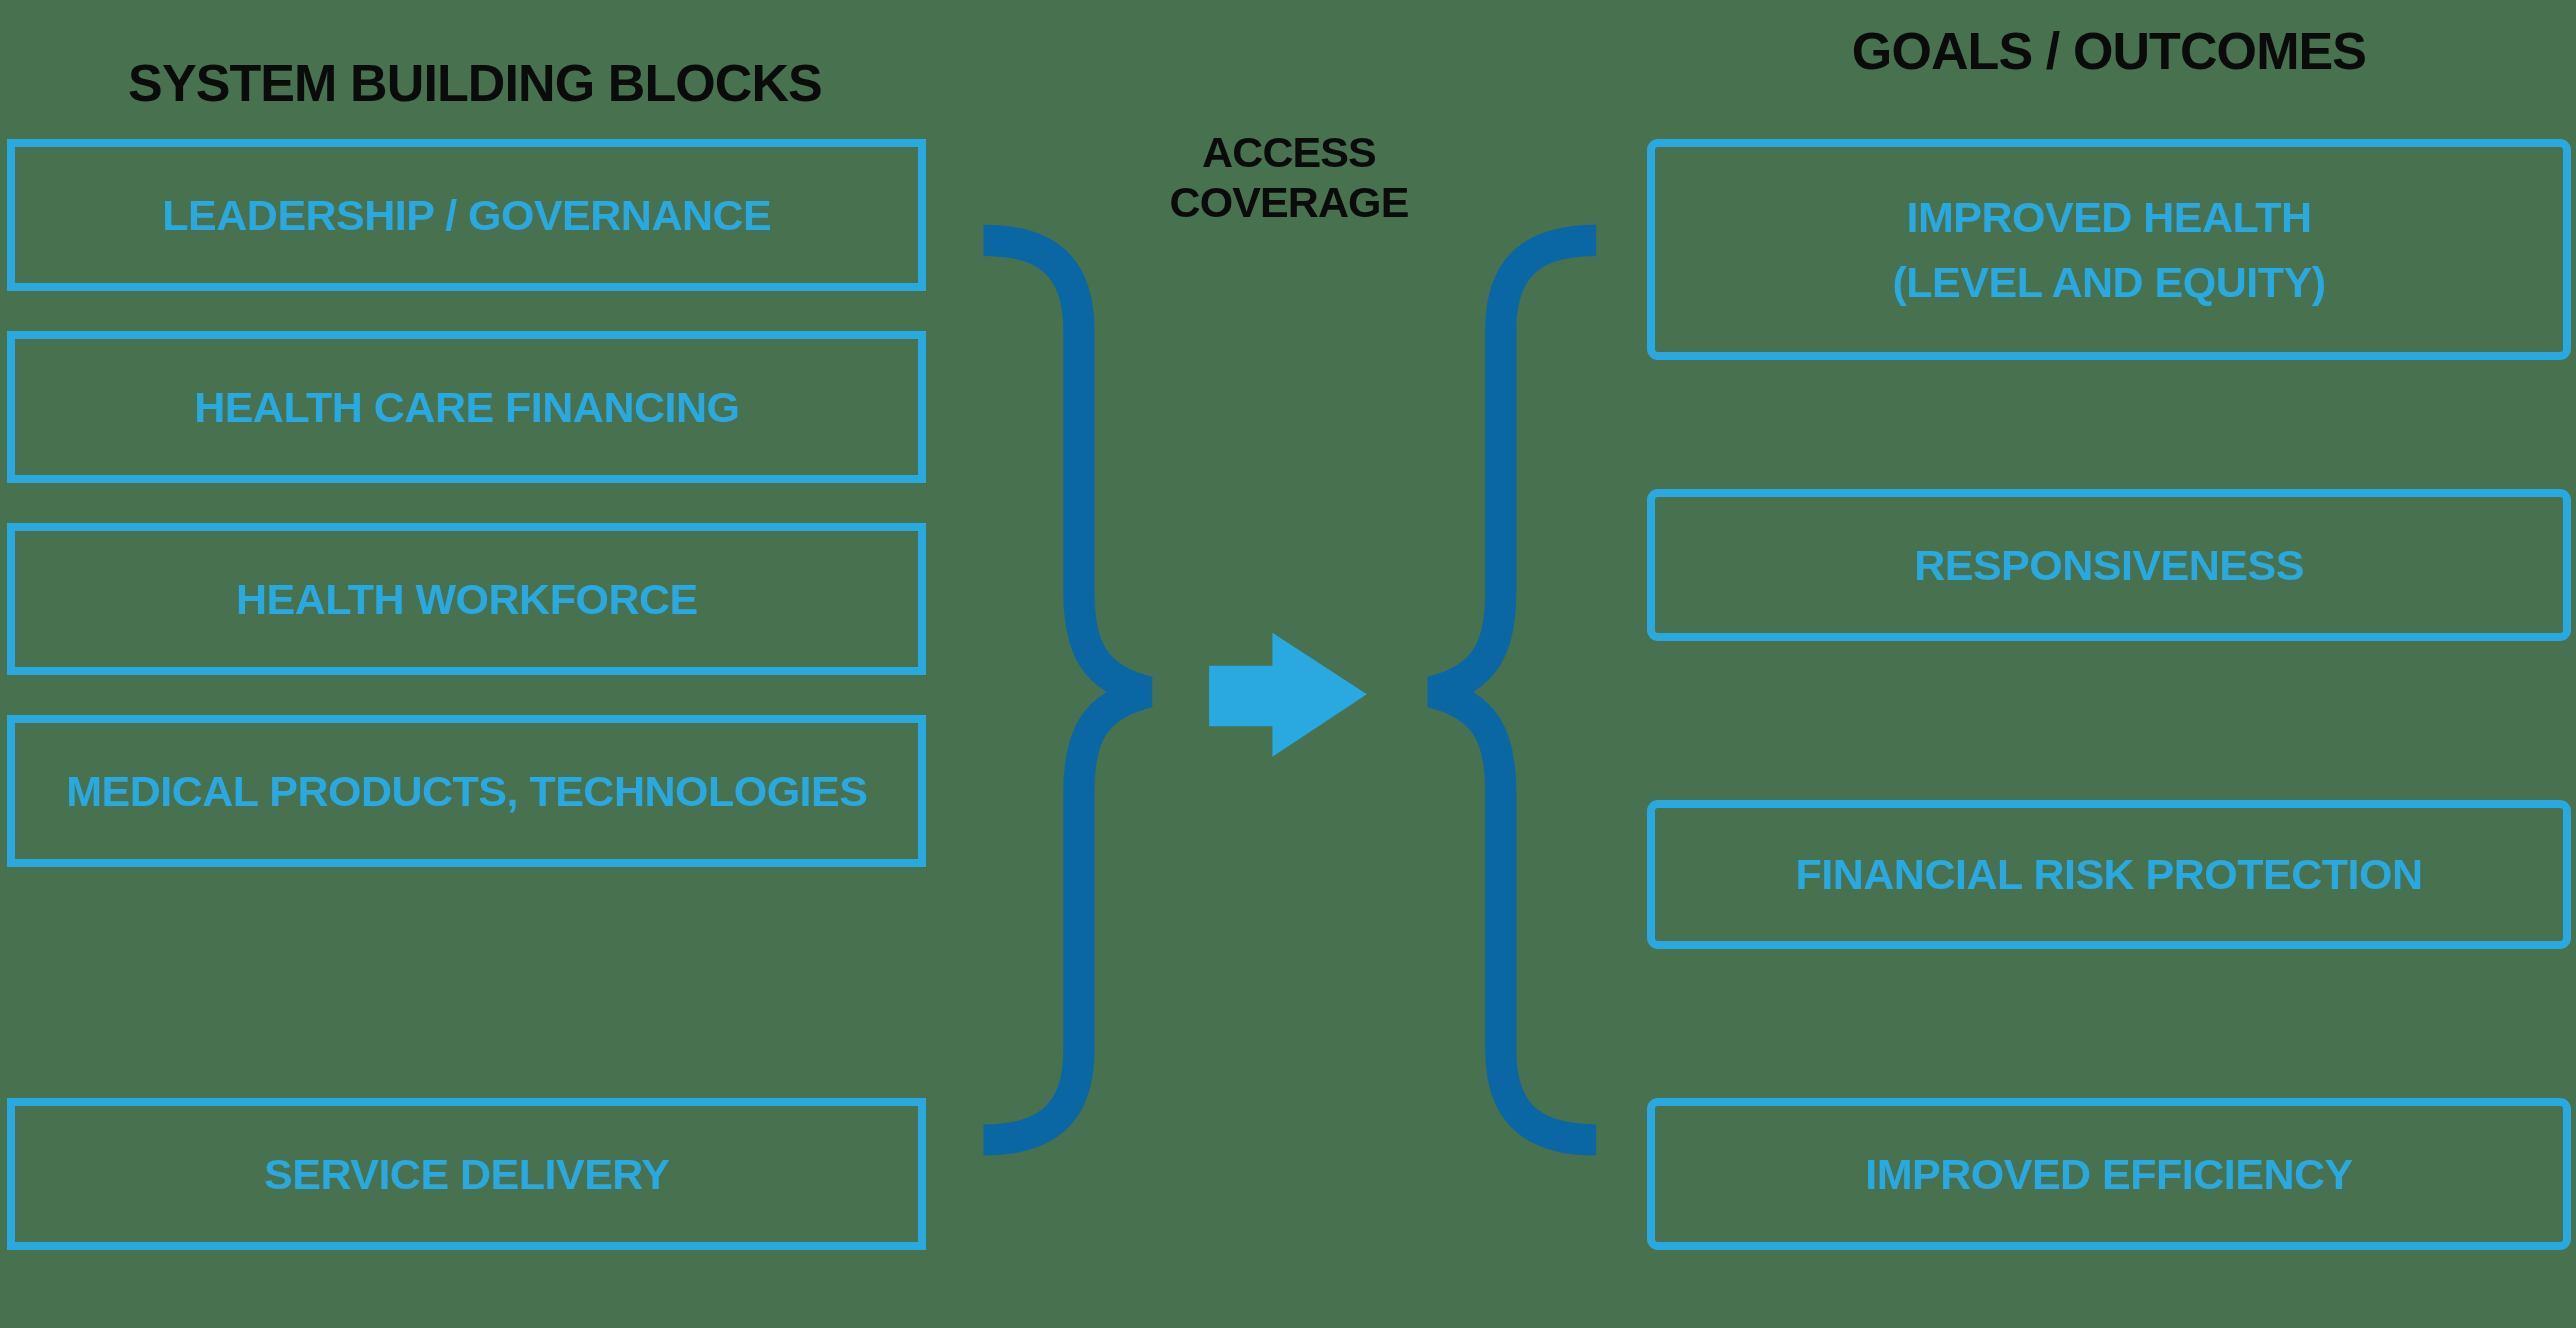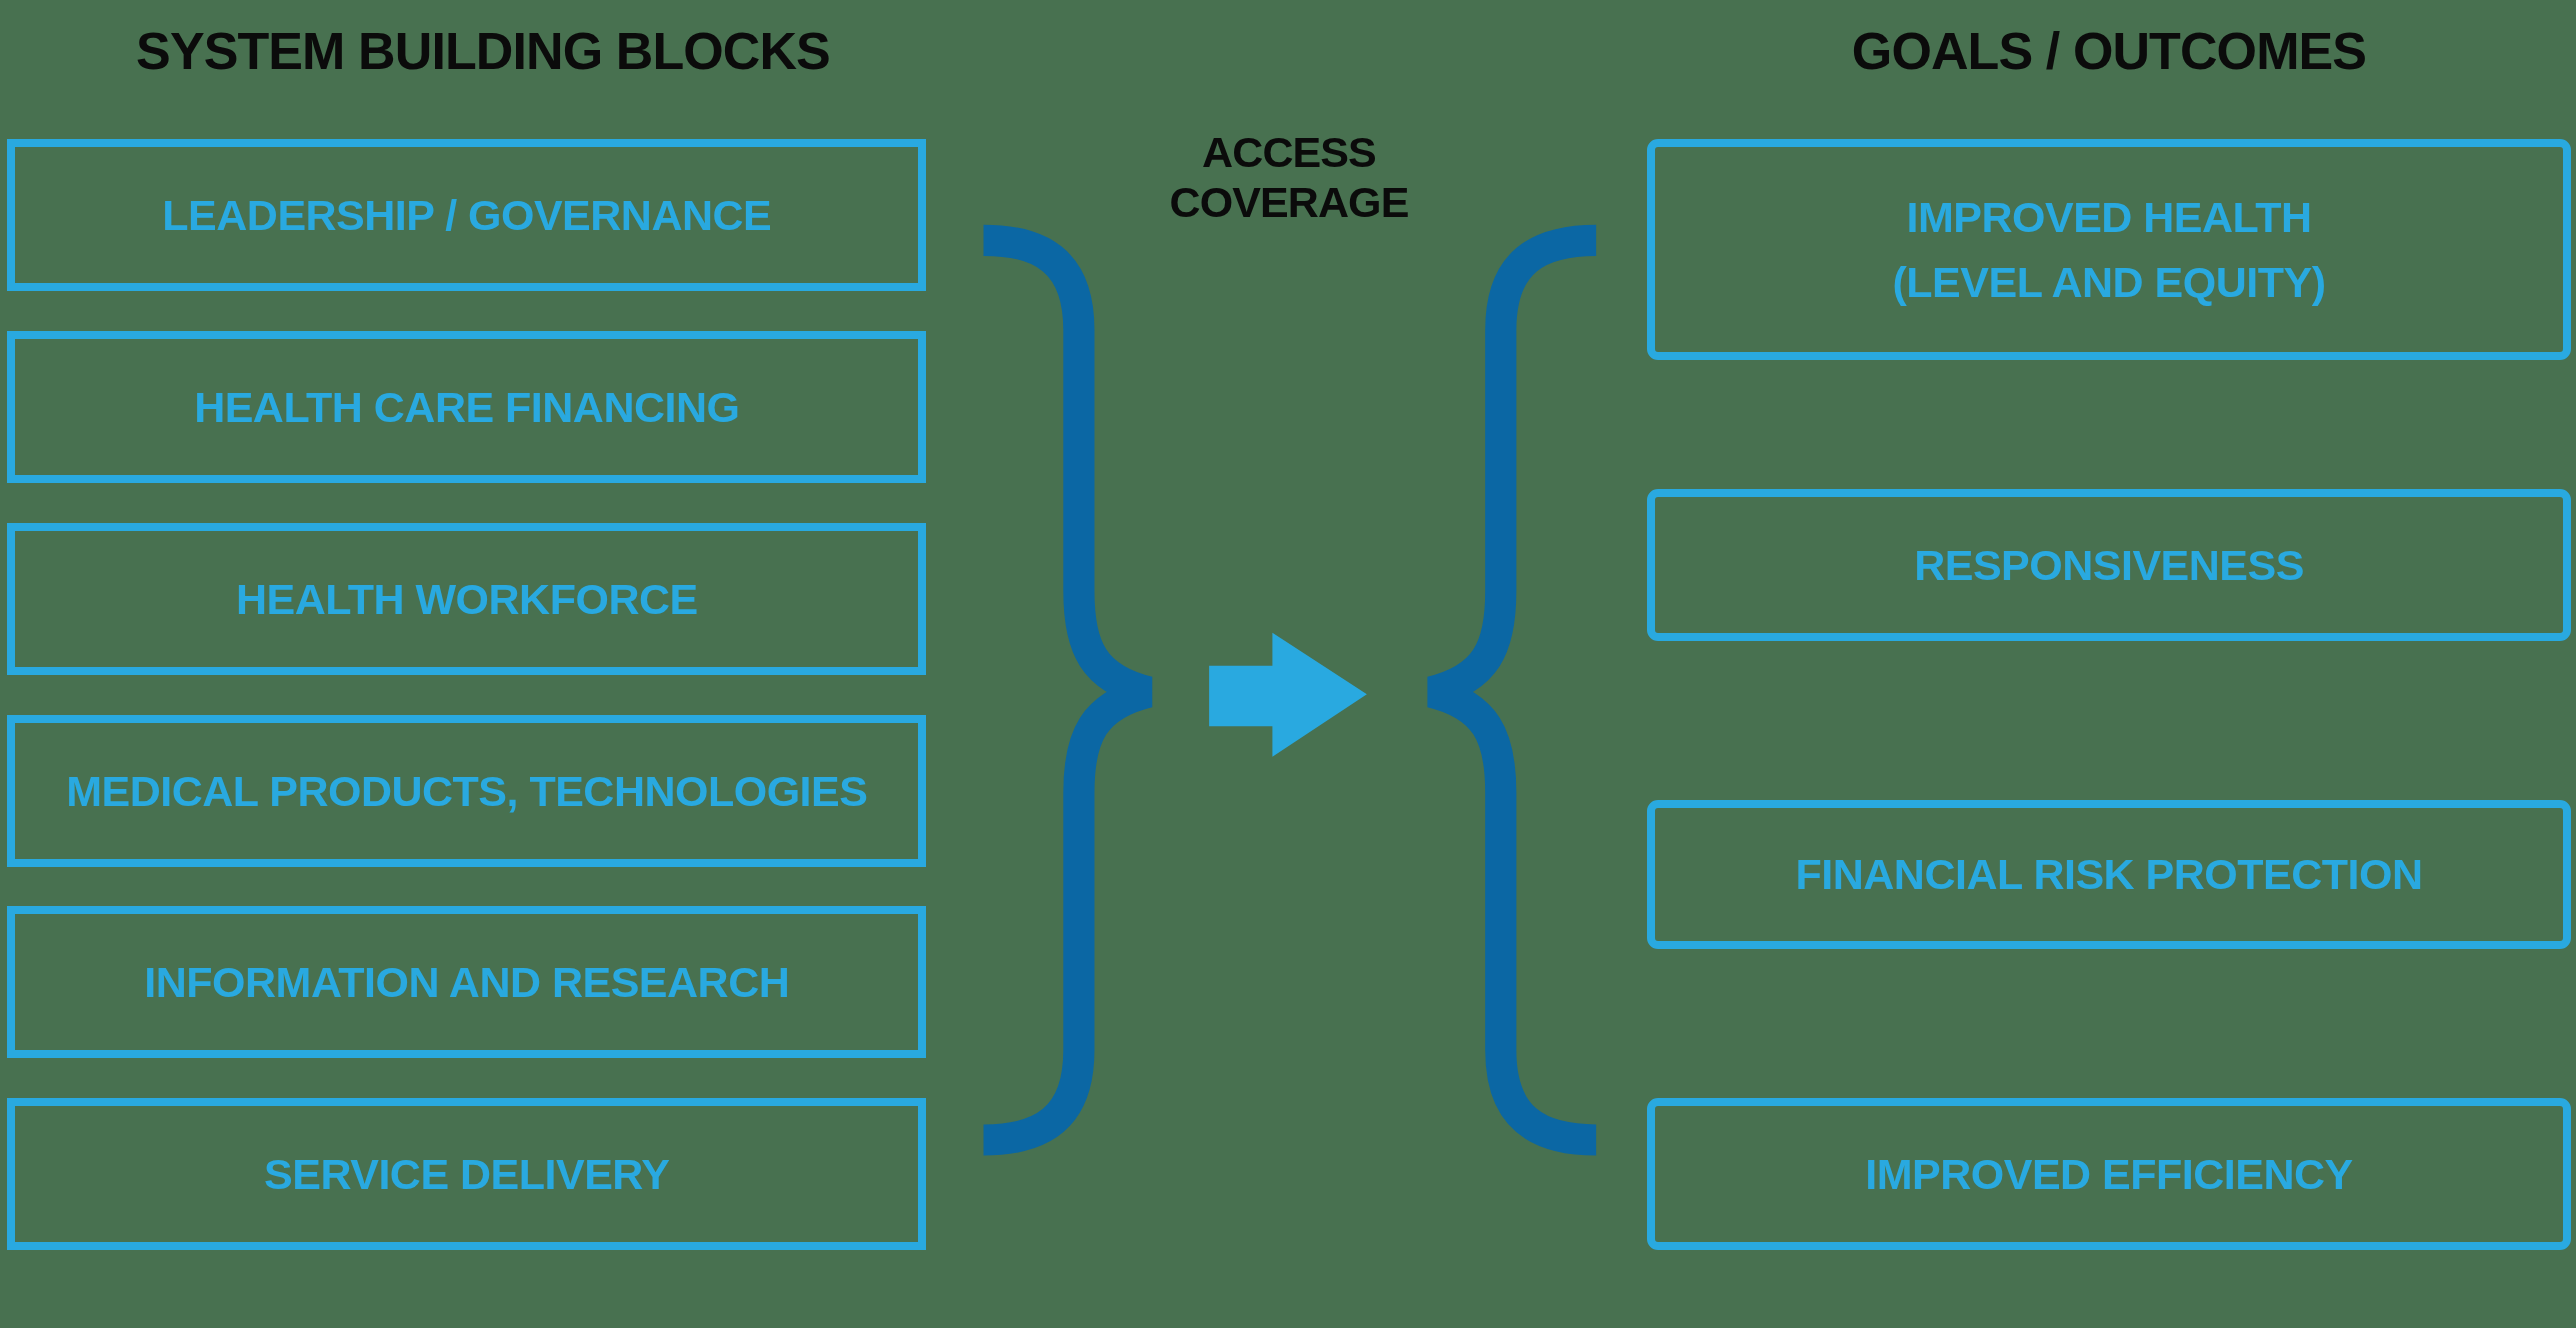--- a/index.html
+++ b/index.html
@@ -20,21 +20,21 @@
     width:2576px;height:1328px;
   }
   .col-title{
     position:absolute;
     top:18.3px;height:66px;
     display:flex;align-items:center;justify-content:center;
     font-size:52px;font-weight:800;letter-spacing:-0.9px;
     color:var(--ink);
     white-space:nowrap;
   }
-  .col-title.left{left:16px;width:934px;}
+  .col-title.left{left:8px;width:934px;margin-top:32px;}
   .col-title.right{left:1647px;width:924px;}
   .box{
     position:absolute;
     border:8.3px solid var(--light-blue);
     box-sizing:border-box;
     display:flex;align-items:center;justify-content:center;
     text-align:center;
   }
   .lbox{left:7.3px;width:919px;}
   .rbox{left:1647px;width:924px;border-radius:11px;}
@@ -71,23 +71,20 @@
   </div>
   <div class="box lbox" style="top:523px;height:152px">
     <span class="box-label">HEALTH WORKFORCE</span>
   </div>
   <div class="box lbox" style="top:331px;height:152px">
     <span class="box-label">HEALTH CARE FINANCING</span>
   </div>
   <div class="box lbox" style="top:715px;height:152px">
     <span class="box-label">MEDICAL PRODUCTS, TECHNOLOGIES</span>
   </div>
-  <div class="box lbox" style="top:906px;height:152px">
-    <span class="box-label">INFORMATION AND RESEARCH</span>
-  </div>
   <div class="box lbox" style="top:1098px;height:152px">
     <span class="box-label">SERVICE DELIVERY</span>
   </div>
 
   <div class="mid-label" id="mid-top">ACCESS
 COVERAGE</div>
 
   <svg class="overlay" width="2576" height="1328" viewBox="0 0 2808 1448">
     <path class="brace" d="M 1072 262
              C 1135 262 1176 285 1176 360

